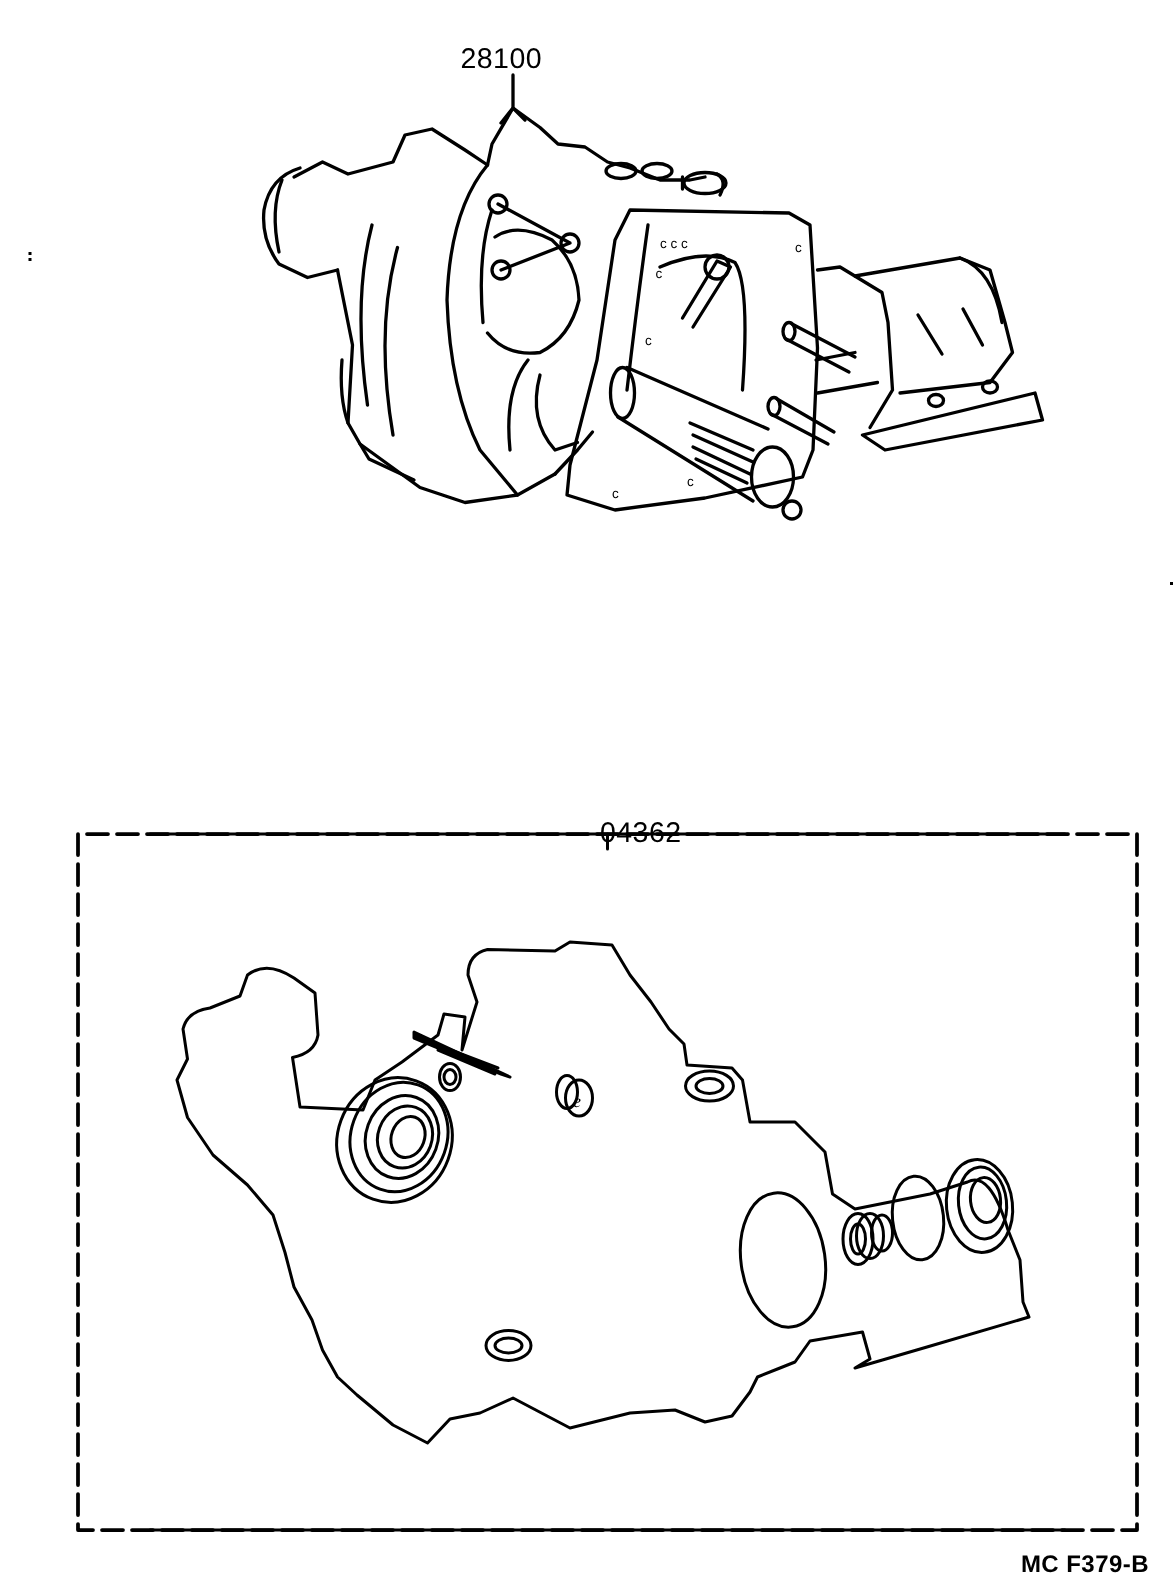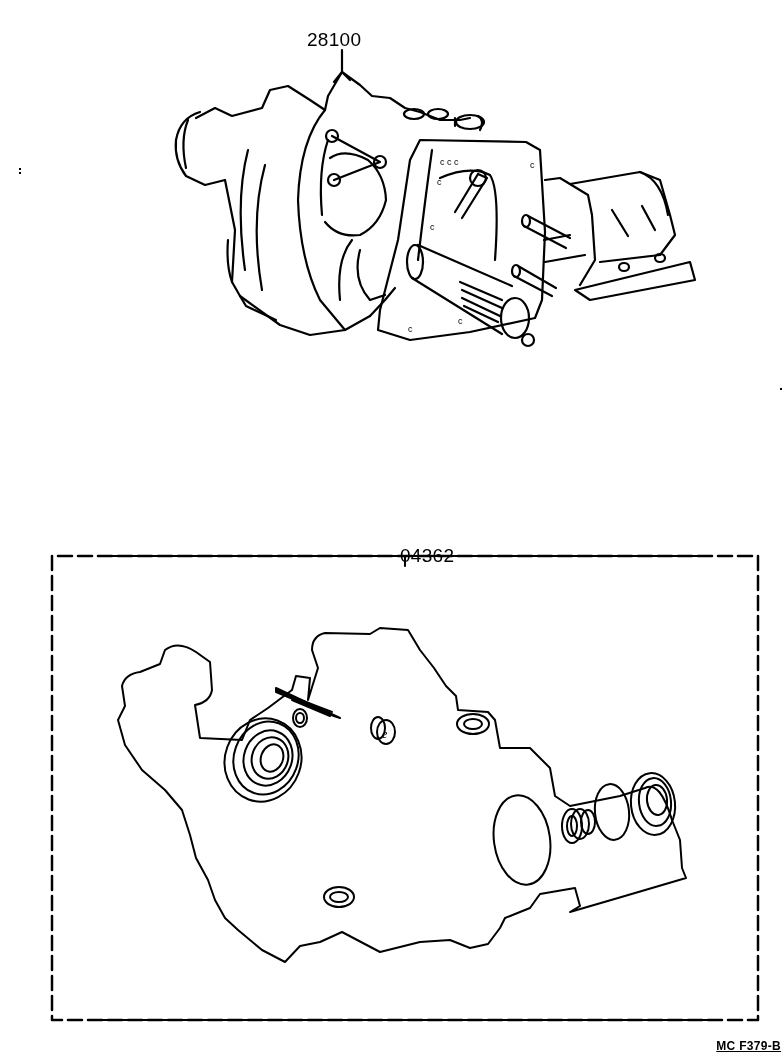--- a/index.html
+++ b/index.html
@@ -2,21 +2,21 @@
 <html><head>
   <meta charset="utf-8">
   <style>
     html, body { margin: 0; padding: 0; background: #ffffff; }
     body { width: 784px; height: 1058px; position: relative; overflow: hidden;
            font-family: "Liberation Sans", sans-serif; color: #000; }
     .label { position: absolute; font-family: "Liberation Sans", sans-serif;
              font-size: 19px; letter-spacing: 0.3px; color: #000; line-height: 1; }
     #lbl-36100 { left: 307px; top: 30px; }
     #lbl-04362 { left: 376px; top: 546px; margin-left: 24px; }
-    #fig-code { right: 3px; bottom: 6px; font-size: 12px; font-weight: bold; left: auto; text-decoration: underline; }
+    #fig-code { right: 18px; bottom: 6px; font-size: 16px; font-weight: bold; left: auto; }
     svg.layer { position: absolute; left: 0; top: 0; }
   </style>
 </head>
 <body>
 
 <svg class="layer" width="784" height="1058" viewBox="0 0 784 1058" fill="none" stroke="#000" stroke-width="2.2" stroke-linejoin="round" stroke-linecap="round">
 
   <g>
     <path d="M342 50 L342 72 M342 72 L334 82 M342 72 L350 80"></path>
   </g>

